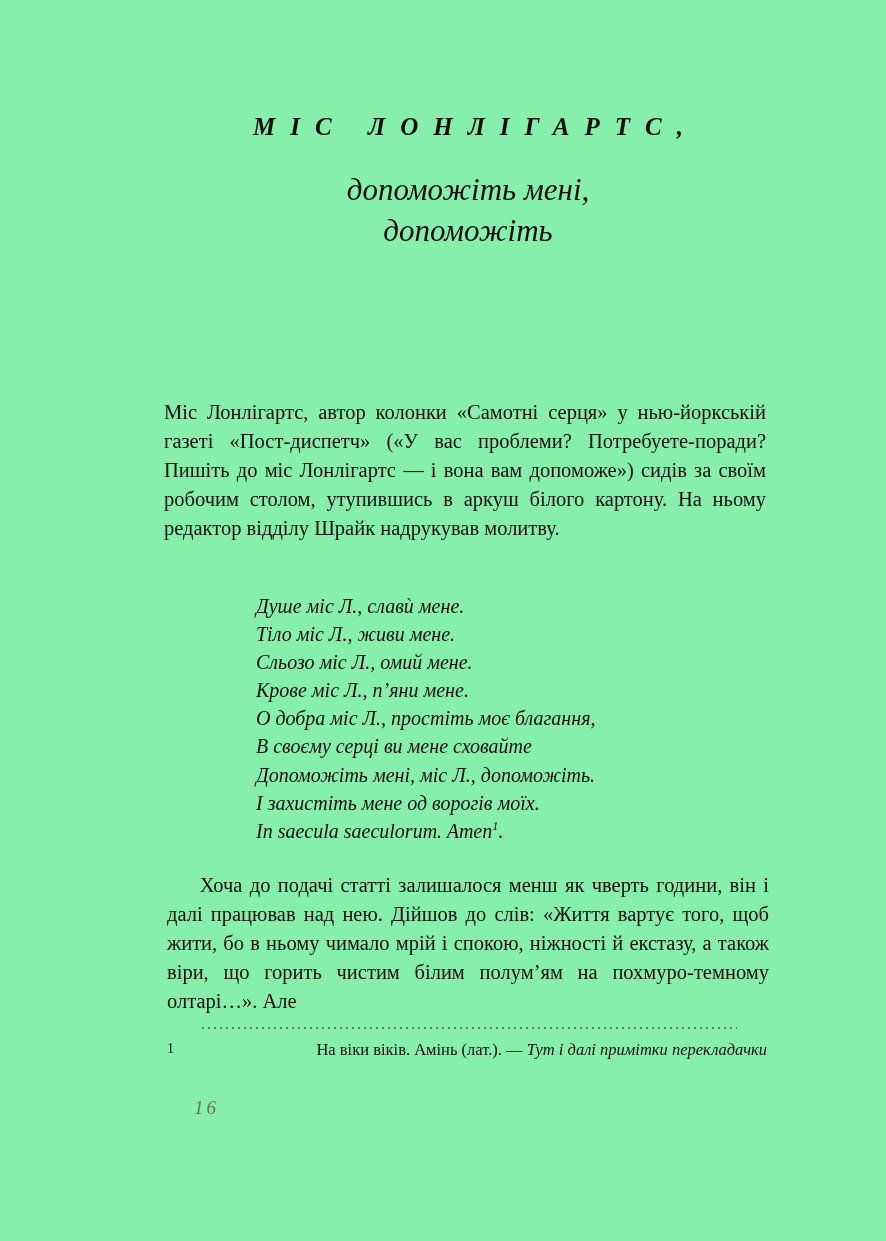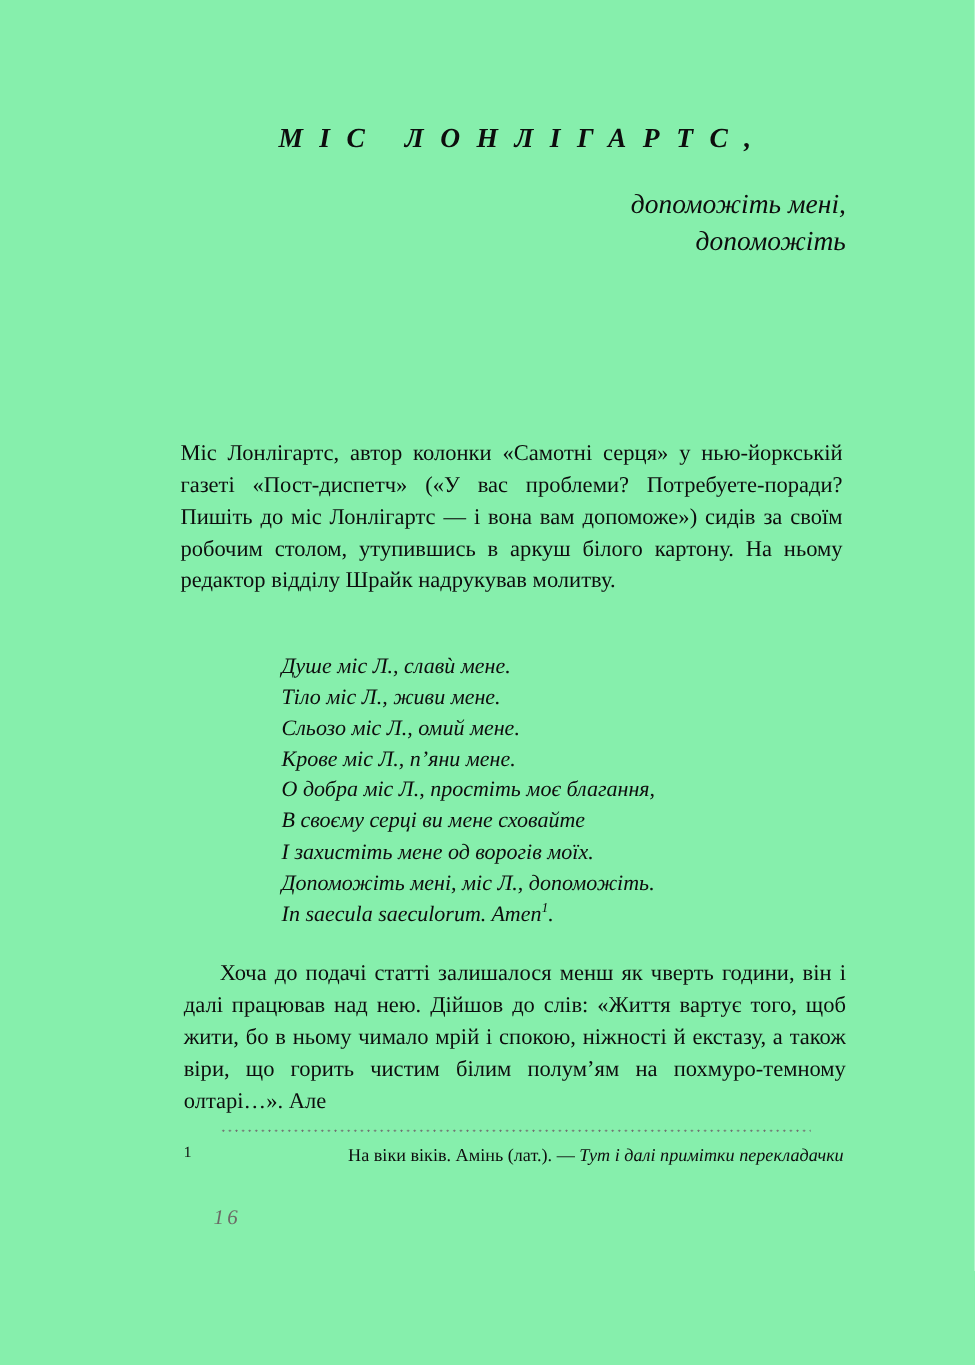--- a/index.html
+++ b/index.html
@@ -38,23 +38,23 @@
     text-align: center;
     line-height: 1.15;
     white-space: pre;
   }
 
   .chapter-subtitle {
     position: absolute;
     left: 167px;
     top: 170px;
     width: 602px;
-    text-align: right;
-    font-style: italic;
-    font-size: 25px;
+    text-align: center;
+    font-style: italic;
+    font-size: 31px;
     line-height: 1.32;
   }
   .chapter-subtitle .sub-line {
     display: block;
   }
 
   
   .body-block {
     position: absolute;
     left: 164px;
@@ -173,22 +173,22 @@
     <p class="para">Міс Лонлігартс, автор колонки «Самотні серця» у нью-йоркській газеті «Пост-диспетч» («У вас проблеми? Потребуете-поради? Пишіть до міс Лонлігартс — і вона вам допоможе») сидів за своїм робочим столом, утупившись в аркуш білого картону. На ньому редактор відділу Шрайк надрукував молитву.</p>
   </div>
 
   <div class="prayer">
     <span class="verse-line">Душе міс Л., славѝ мене.</span>
     <span class="verse-line">Тіло міс Л., живи мене.</span>
     <span class="verse-line">Сльозо міс Л., омий мене.</span>
     <span class="verse-line">Крове міс Л., п’яни мене.</span>
     <span class="verse-line">О добра міс Л., простіть моє благання,</span>
     <span class="verse-line">В своєму серці ви мене сховайте</span>
+    <span class="verse-line">Допоможіть мені, міс Л., допоможіть.</span>
     <span class="verse-line">І захистіть мене од ворогів моїх.</span>
-    <span class="verse-line">Допоможіть мені, міс Л., допоможіть.</span>
     <span class="verse-line"><span>In saecula saeculorum. Amen</span><sup>1</sup><span>.</span></span>
   </div>
 
   <div class="body-block-2">
     <p class="para indented">Хоча до подачі статті залишалося менш як чверть години, він і далі працював над нею. Дійшов до слів: «Життя вартує того, щоб жити, бо в ньому чимало мрій і спокою, ніжності й екстазу, а також віри, що горить чистим білим полум’ям на похмуро-темному олтарі…». Але</p>
   </div>
 
   <div class="footnote-area">
     <div class="footnote-rule"></div>
     <div class="footnote-row">

